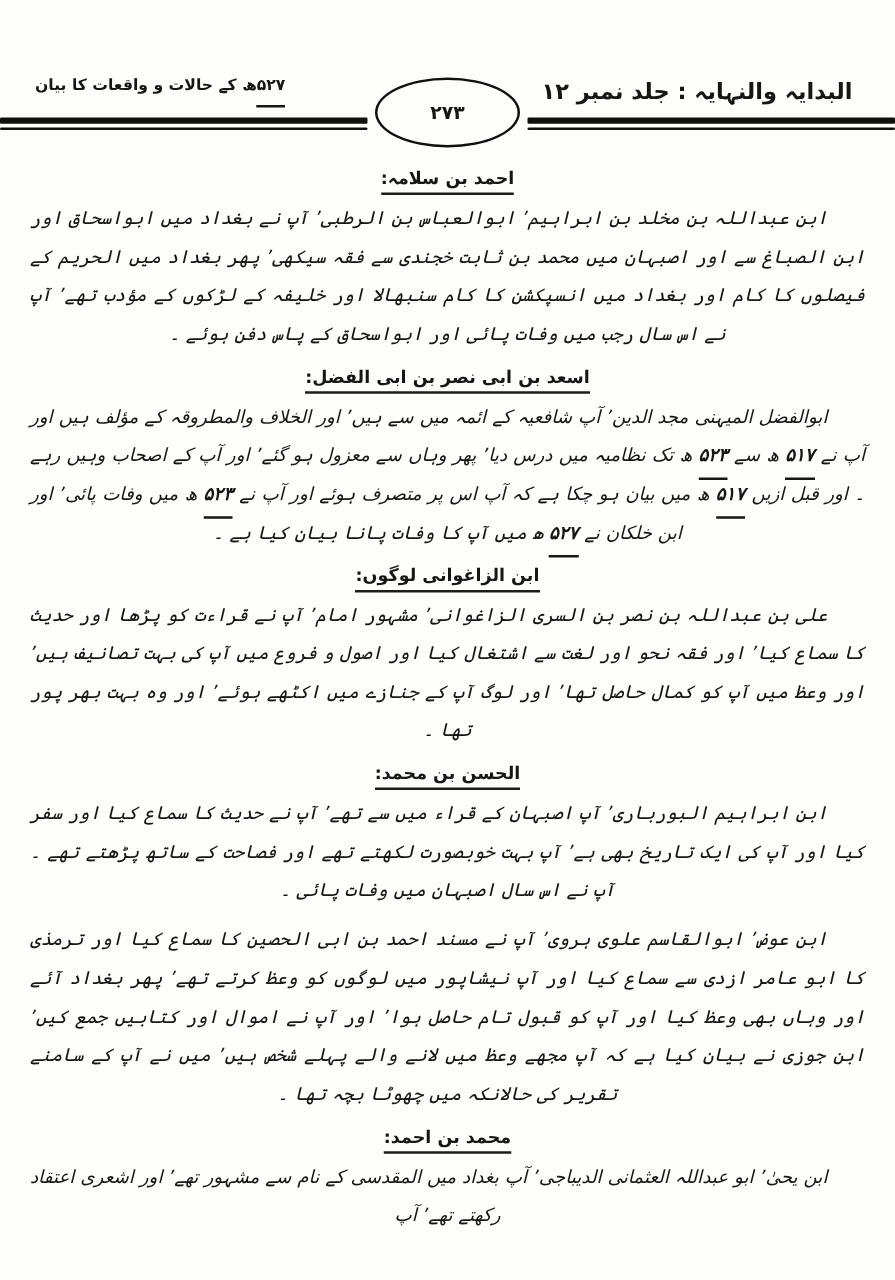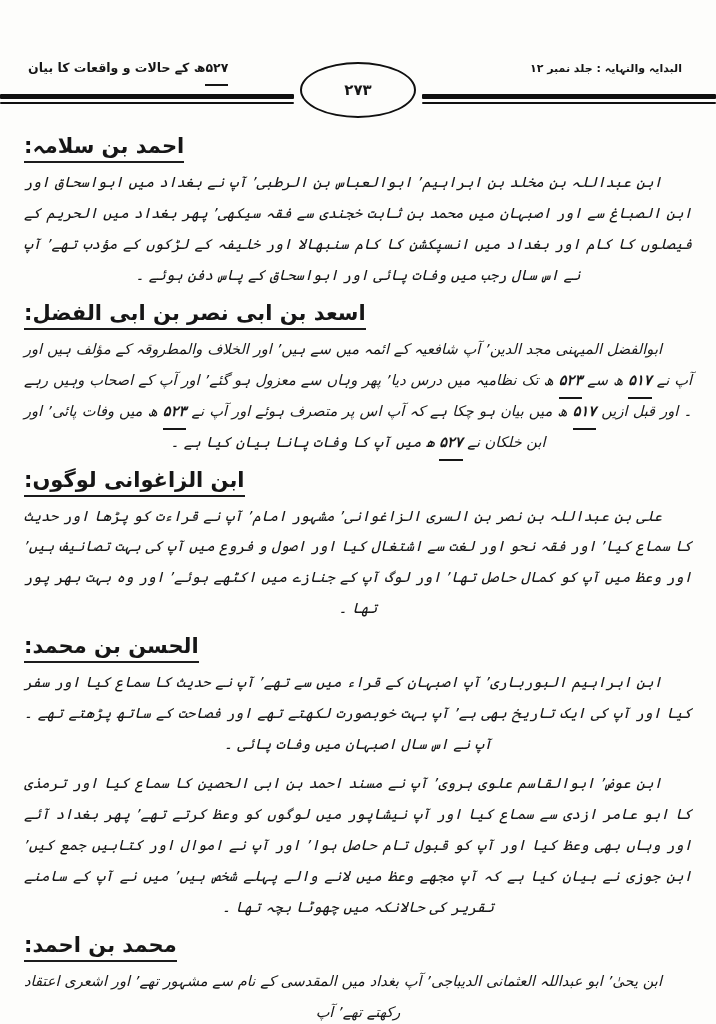--- a/index.html
+++ b/index.html
@@ -11,21 +11,21 @@
   .page{
     position:relative;width:716px;height:1024px;background:#fdfdfb;overflow:hidden;
   }
   
   .header{position:relative;height:118px;}
   .hdr-left-title{
     position:absolute;left:28px;top:60px;font-size:12.5px;font-weight:600;
     direction:rtl;white-space:nowrap;
   }
   .hdr-right-title{
-    position:absolute;right:34px;top:62px;font-size:11px;font-weight:600;
+    position:absolute;right:34px;top:62px;font-size:18px;font-weight:600;
     direction:rtl;white-space:nowrap;
   }
   .rule{position:absolute;top:94px;}
   .rule .bar1{height:5px;background:#101010;border-radius:1px;}
   .rule .bar2{height:2px;background:#101010;margin-top:3px;border-radius:1px;}
   .rule-left{left:0;width:calc(50% - 64px);}
   .rule-right{right:0;width:calc(50% - 64px);}
   .oval{
     position:absolute;left:50%;top:62px;transform:translateX(-50%);
     width:112px;height:52px;border:2.5px solid #101010;border-radius:50%;
@@ -34,21 +34,21 @@
   }
   .oval span{font-size:15px;font-weight:700;letter-spacing:2px;}
   
   .main-title{
     margin:20px 0 10px;text-align:center;direction:rtl;
     font-size:29px;font-weight:800;
   }
   
   .content{padding:6px 24px 0;direction:rtl;}
   .sec-heading{
-    margin:10px 0 2px;font-size:21px;font-weight:800;text-align:left;
+    margin:10px 0 2px;font-size:14px;font-weight:800;text-align:center;
   }
   .sec-heading .hline{
     border-bottom:2.5px solid #1c1c1c;padding-bottom:3px;display:inline-block;
   }
   .sec-body{
     margin:4px 0 8px;font-size:14.6px;line-height:2.12;
     text-align:justify;text-align-last:center;text-indent:30px;font-style:italic;
   }
   .num-u{
     border-bottom:2px solid #161616;font-weight:700;padding-bottom:9px;

